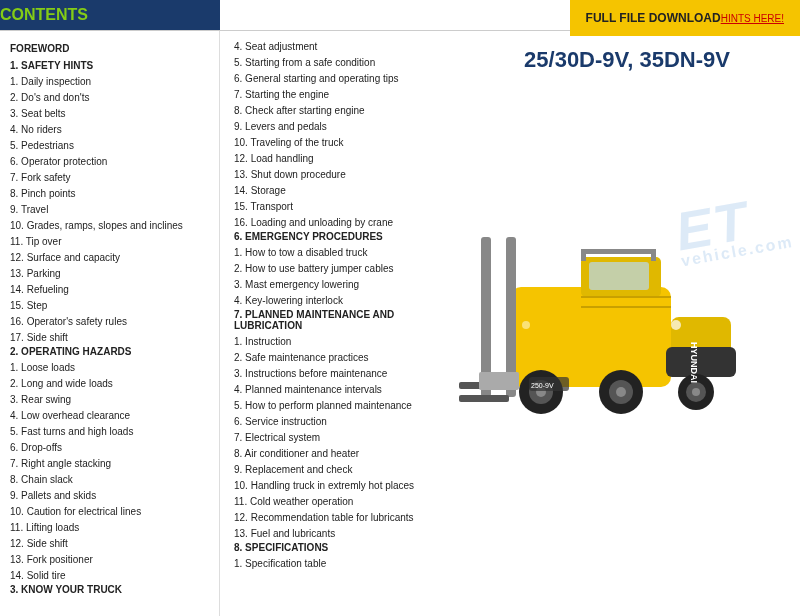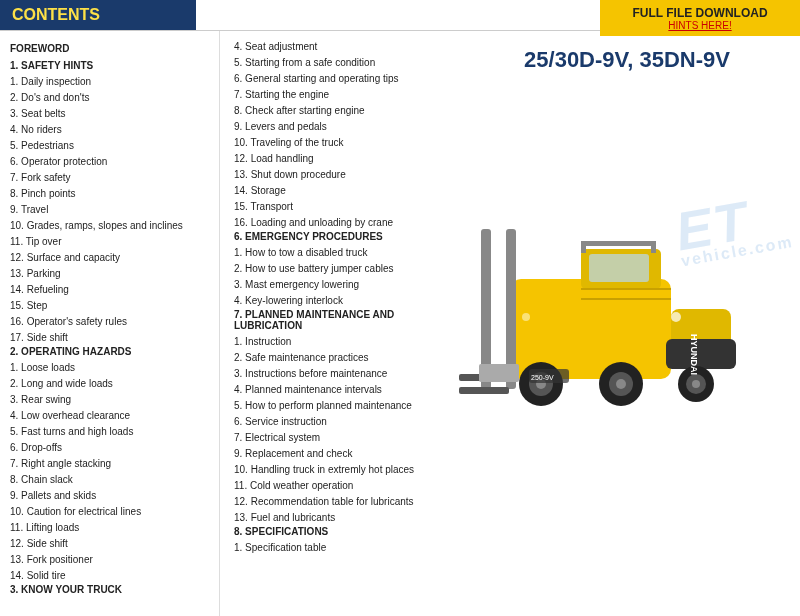--- a/index.html
+++ b/index.html
@@ -5,36 +5,36 @@
     * { margin: 0; padding: 0; box-sizing: border-box; }
     body { width: 800px; height: 616px; overflow: hidden; font-family: Arial, sans-serif; background: #fff; }
 
     .header {
       display: flex;
       height: 30px;
       background: #fff;
     }
     .header-contents {
       background: #1a3a6b;
-      color: #fde047;
+      color: #84cc16;
       font-size: 16px;
       font-weight: bold;
-      padding: 4px 12px;
+      padding: 4px 0;
       display: flex;
       align-items: center;
-      width: 196px;
+      width: 220px;
     }
     .header-spacer {
       flex: 1;
       background: #fff;
     }
     .header-download {
       background: #f5c400;
       display: flex;
-      flex-direction: column;
+      flex-direction: row;
       align-items: center;
       justify-content: center;
       padding: 18px 16px;
       min-width: 200px;
     }
     .header-download .dl-title {
       font-size: 12px;
       font-weight: bold;
       color: #222;
     }
@@ -222,20 +222,21 @@
             <div class="item">3. Mast emergency lowering</div>
             <div class="item">4. Key-lowering interlock</div>
             <div class="section-title">7. PLANNED MAINTENANCE AND LUBRICATION</div>
             <div class="item">1. Instruction</div>
             <div class="item">2. Safe maintenance practices</div>
             <div class="item">3. Instructions before maintenance</div>
             <div class="item">4. Planned maintenance intervals</div>
             <div class="item">5. How to perform planned maintenance</div>
             <div class="item">6. Service instruction</div>
             <div class="item">7. Electrical system</div>
+            <div class="item">8. Air conditioner and heater</div>
             <div class="item">9. Replacement and check</div>
             <div class="item">10. Handling truck in extremly hot places</div>
             <div class="item">11. Cold weather operation</div>
             <div class="item">12. Recommendation table for lubricants</div>
             <div class="item">13. Fuel and lubricants</div>
             <div class="section-title">8. SPECIFICATIONS</div>
             <div class="item">1. Specification table</div>
           </div>
       </div>
       <div class="right-right-area">

